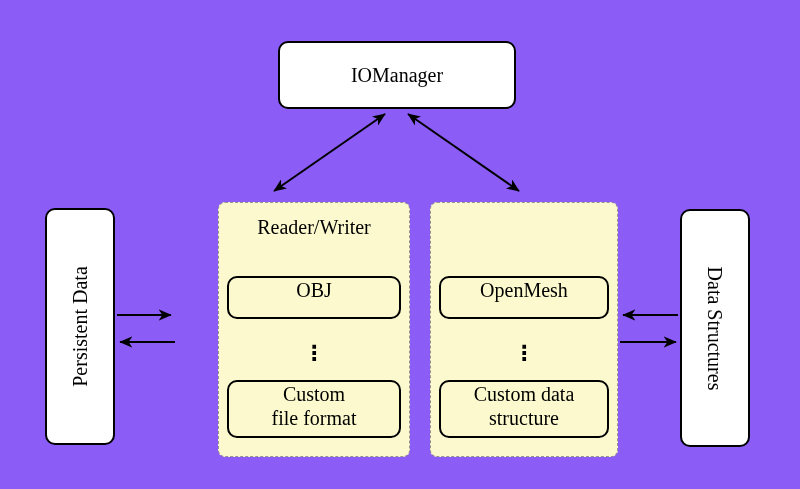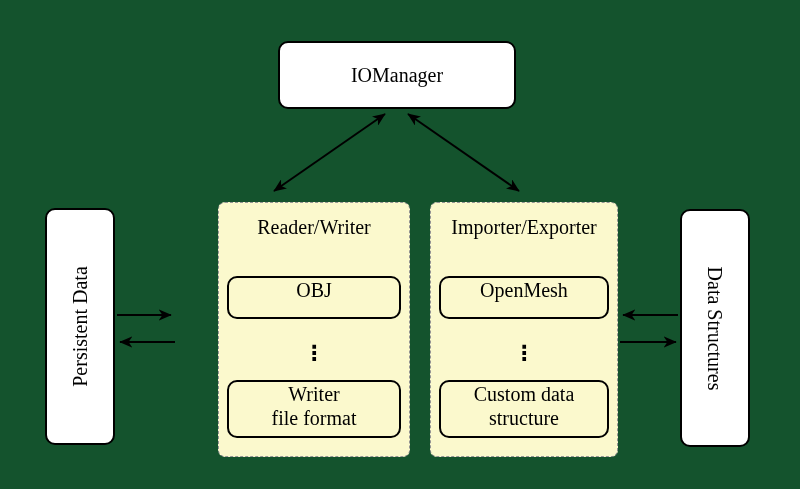--- a/index.html
+++ b/index.html
@@ -5,21 +5,21 @@
   html, body {
     margin: 0;
     padding: 0;
     background: #ffffff;
     font-family: "Liberation Serif", "DejaVu Serif", serif;
   }
   .canvas {
     position: relative;
     width: 800px;
     height: 489px;
-    background: #14532d;
+    background: #8b5cf6;
     overflow: hidden;
   }
   .arrows {
     position: absolute;
     left: 0; top: 0;
     width: 800px; height: 489px;
   }
   .node {
     position: absolute;
     box-sizing: border-box;
@@ -126,27 +126,26 @@
     <span class="node-label">IOManager</span>
   </div>
 
   <div class="group group-left">
     <div class="group-title">Reader/Writer</div>
     <div class="inner-node inner-top">
       <span class="node-label">OBJ</span>
     </div>
     <div class="dots">⋮</div>
     <div class="inner-node inner-bottom">
-      <span class="node-label">Writer
+      <span class="node-label">Custom
 file format</span>
     </div>
   </div>
 
   <div class="group group-right">
-    <div class="group-title">Importer/Exporter</div>
     <div class="inner-node inner-top">
       <span class="node-label">OpenMesh</span>
     </div>
     <div class="dots">⋮</div>
     <div class="inner-node inner-bottom">
       <span class="node-label">Custom data
 structure</span>
     </div>
   </div>
 

